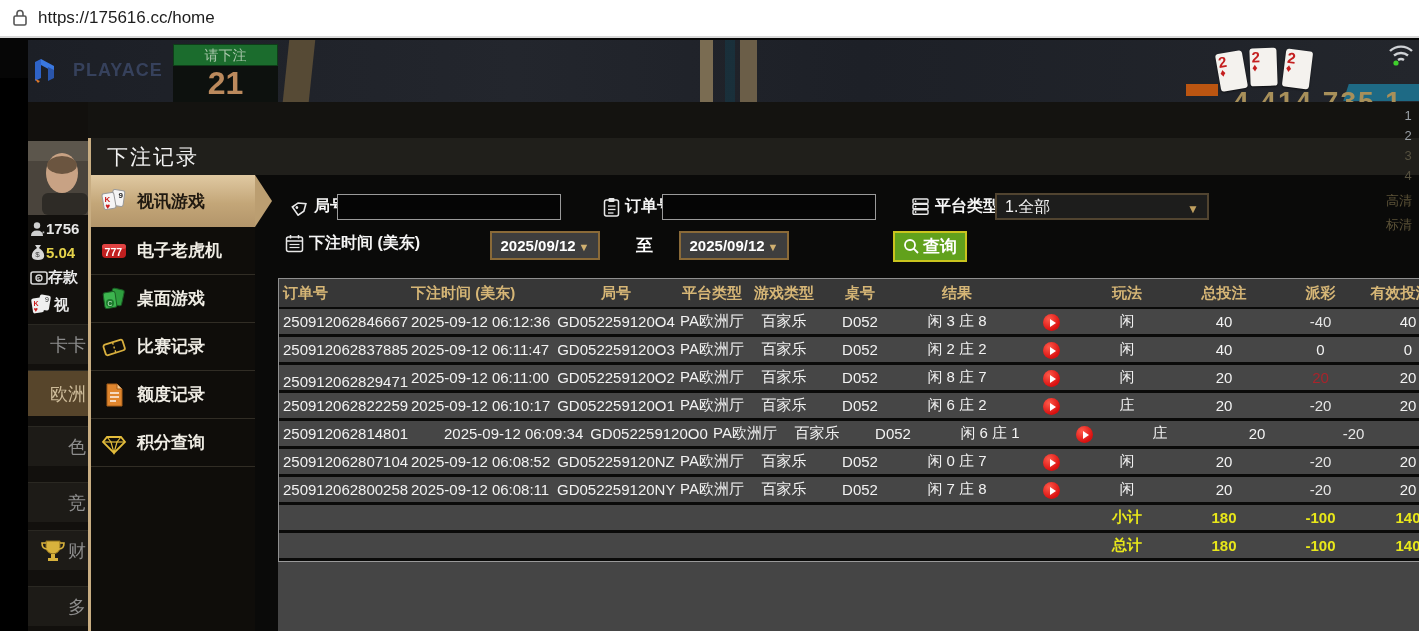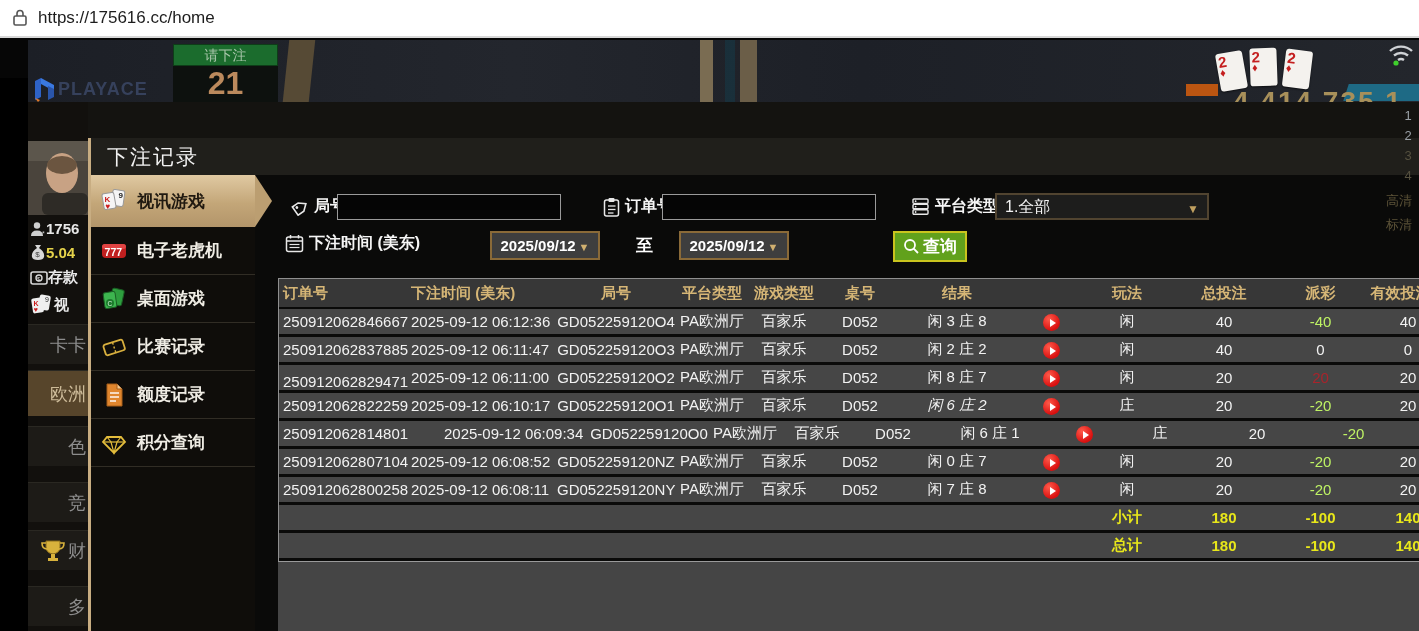--- a/index.html
+++ b/index.html
@@ -11,21 +11,21 @@
   .lock-icon { position:absolute; left:12px; top:9px; }
   .url-text { position:absolute; left:38px; top:8px; font-size:17px; color:#1d1d1d; }
 
   
   .page { position:absolute; left:0; top:38px; width:1419px; height:593px; background:#060606; }
   .left-black { position:absolute; left:0; top:40px; width:28px; height:591px; background:#000; }
 
   
   .video-strip { position:absolute; left:28px; top:2px; width:1391px; height:62px; background:linear-gradient(90deg,#1c1f26 0%,#23262d 35%,#1d2027 60%,#23262c 100%); overflow:hidden; }
   .vid-stripe { position:absolute; top:0; height:62px; }
-  .logo { position:absolute; left:4px; top:17px; display:flex; align-items:center; gap:0;margin-top:19px; }
+  .logo { position:absolute; left:4px; top:17px; display:flex; align-items:center; gap:15px; }
   .logo-text { font-size:18px; font-weight:bold; letter-spacing:1px; color:#36415c; }
   .countdown { position:absolute; left:125px; top:4px; width:125px; height:58px;padding-left:20px; }
   .countdown-head { height:22px; background:#1b6c2d; border:1px solid #0e3d18; text-align:center; font-size:14px; color:#a9c6ab; line-height:21px; }
   .countdown-body { height:36px; background:rgba(10,14,9,0.82); text-align:center; }
   .countdown-num { font-size:32px; font-weight:bold; color:#bb8a5d; line-height:34px; }
   .cards-fan { position:absolute; left:1190px; top:6px; width:120px; height:50px; }
   .pcard { position:absolute; width:27px; height:38px; background:#f4f2ee; border-radius:3px; box-shadow:0 1px 2px rgba(0,0,0,.6); color:#c41f1f; font-weight:bold; font-size:15px; text-align:left; padding:0 2px; }
   .pcard .suit { display:block; font-size:11px; margin-top:-4px; }
   .bar-orange { position:absolute; left:1158px; top:44px; width:32px; height:12px; background:#bb5511; }
   .bar-teal { position:absolute; left:1318px; top:44px; width:101px; height:17px; background:#1e6a85; transform:skewX(-18deg); }
@@ -79,21 +79,21 @@
   .search-btn { position:absolute; left:638px; top:56px; width:74px; height:31px; background:#61a11c; border:2px solid #c9c41e; display:flex; align-items:center; justify-content:center; gap:3px; cursor:pointer; }
   .search-btn .btn-txt { color:#fff; font-size:17px; font-weight:bold; }
 
   
   .btable { position:absolute; left:23px; top:103px; width:1181px; border-left:1px solid #8f8f8f; border-top:1px solid #8f8f8f; }
   .trow { display:flex; height:25px; background:#464646; margin-bottom:3px; align-items:center; }
   .trow.thead { height:28px; background:#373737; margin-bottom:2px; }
   .tcell { font-size:15px; color:#f2f2f2; text-align:center; white-space:nowrap; overflow:visible; flex:none; }
   .thead .tcell { color:#d6b676; font-weight:bold; }
   .tcell.al { text-align:left; padding-left:4px; }
-  .tcell .pv-neg { color:#bef264; }
+  .tcell .pv-neg { color:#e5e5e5; }
   .tcell .pv-pos { color:#a8242c; }
   .tcell .pv-zero { color:#f2f2f2; }
   .sumrow .tcell { color:#e8e71a; font-weight:bold; }
   .play-btn { display:inline-block; width:17px; height:17px; border-radius:50%; background:radial-gradient(circle at 35% 30%, #ff5a4a, #d90f0f 70%); position:relative; cursor:pointer; vertical-align:middle; }
   .play-btn::after { content:""; position:absolute; left:7px; top:5px; border-top:4px solid transparent; border-bottom:4px solid transparent; border-left:6px solid #fff; }
   .empty-panel { position:absolute; left:23px; top:386px; width:1181px; height:130px; background:#454545; border-top:1px solid #9a9a9a; }
 </style>
 </head>
 <body>
 
@@ -436,21 +436,21 @@
               <div class="tcell" style="width: 75px;"><span class="pv-pos">20</span></div>
               <div class="tcell" style="width: 100px;">20</div>
             </div>
             <div class="trow ">
               <div class="tcell al" style="width: 128px;">250912062822259</div>
               <div class="tcell al" style="width: 150px;">2025-09-12 06:10:17</div>
               <div class="tcell" style="width: 118px;">GD052259120O1</div>
               <div class="tcell" style="width: 74px;">PA欧洲厅</div>
               <div class="tcell" style="width: 70px;">百家乐</div>
               <div class="tcell" style="width: 82px;">D052</div>
-              <div class="tcell" style="width: 112px; font-style: italic;">闲 6 庄 2</div>
+              <div class="tcell" style="width: 112px;">闲 6 庄 2</div>
               <div class="tcell" style="width: 76px;"><span class="play-btn"></span></div>
               <div class="tcell" style="width: 76px;">庄</div>
               <div class="tcell" style="width: 118px;">20</div>
               <div class="tcell" style="width: 75px;"><span class="pv-neg">-20</span></div>
               <div class="tcell" style="width: 100px;">20</div>
             </div>
             <div class="trow ">
               <div class="tcell al" style="width: 128px;">250912062814801</div>
               <div class="tcell al" style="width: 150px; margin-left: 33px;">2025-09-12 06:09:34</div>
               <div class="tcell" style="width: 118px;">GD052259120O0</div>

